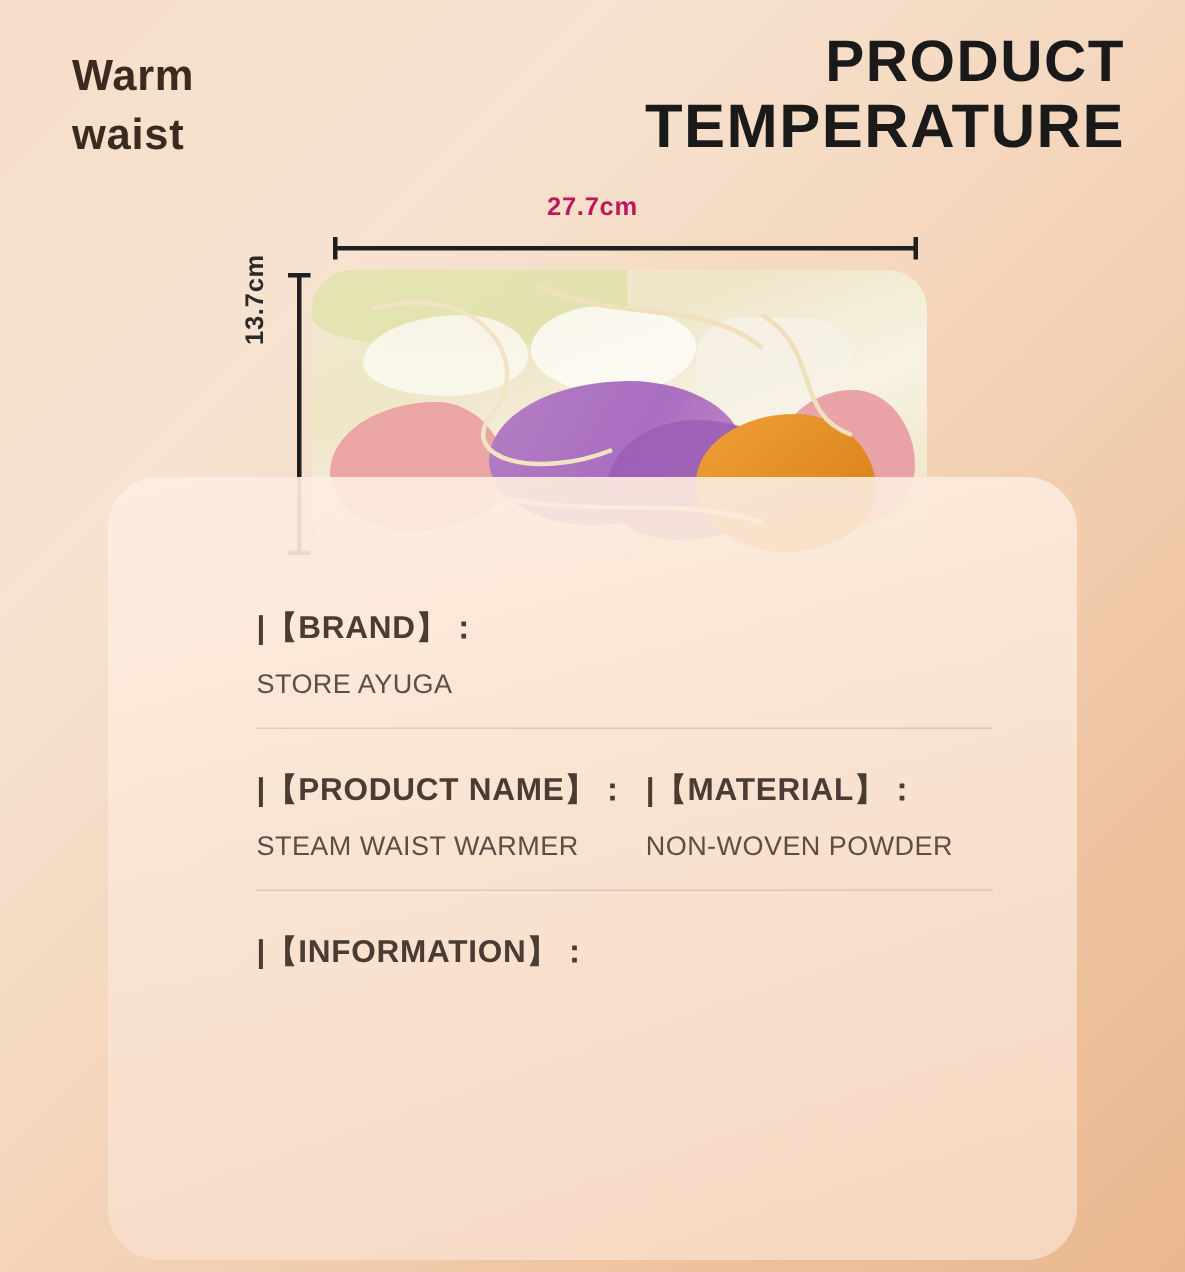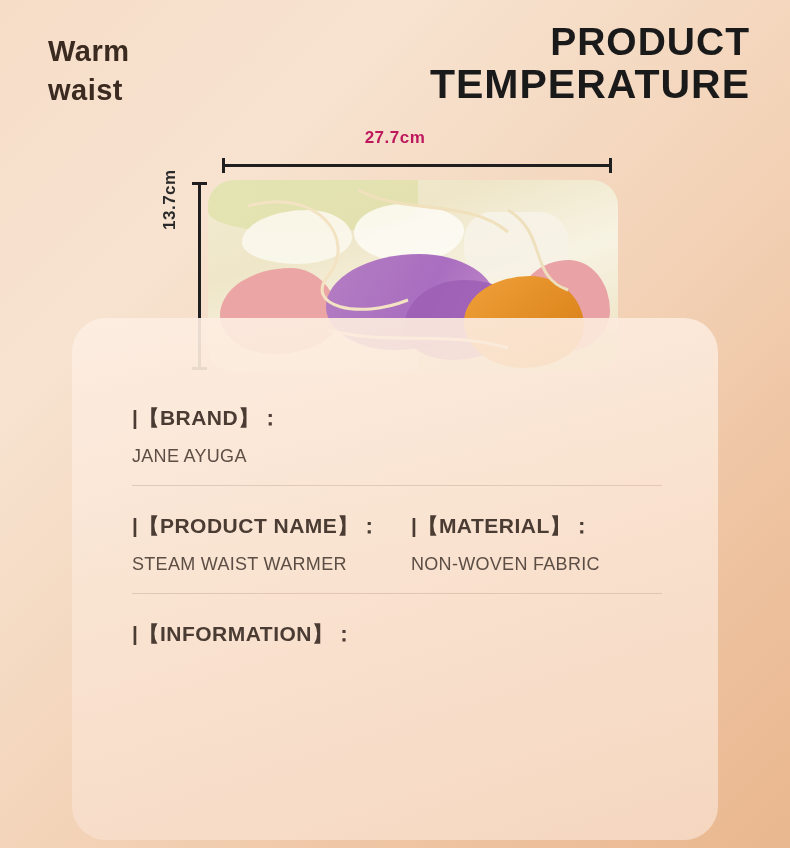--- a/index.html
+++ b/index.html
@@ -244,20 +244,21 @@
   }
   .info-grid {
     position: absolute;
     left: 60px;
     top: 86px;
     width: 530px;
   }
   .info-row {
     display: flex;
     padding-bottom: 16px;
+    margin-left: 39px;
   }
   .info-row.bordered {
     border-bottom: 1px solid rgba(180,150,130,0.35);
     margin-bottom: 26px;
   }
   .info-col {
     width: 50%;
     box-sizing: border-box;
     padding-right: 10px;
   }
@@ -326,32 +327,32 @@
       </svg>
     </div>
   </div>
 
   <div class="info-card">
     <div class="info-grid">
 
       <div class="info-row bordered">
         <div class="info-col left">
           <div class="field-label">|【BRAND】：</div>
-          <div class="field-value">JANE AYUGA</div>
+          <div class="field-value">STORE AYUGA</div>
         </div>
       </div>
 
       <div class="info-row bordered">
         <div class="info-col left">
           <div class="field-label">|【PRODUCT NAME】：</div>
           <div class="field-value">STEAM WAIST WARMER</div>
         </div>
         <div class="info-col right">
           <div class="field-label">|【MATERIAL】：</div>
-          <div class="field-value">NON-WOVEN FABRIC</div>
+          <div class="field-value">NON-WOVEN POWDER</div>
         </div>
       </div>
 
       <div class="info-row">
         <div class="info-col left">
           <div class="field-label">|【INFORMATION】：</div>
         </div>
       </div>
 
     </div>

